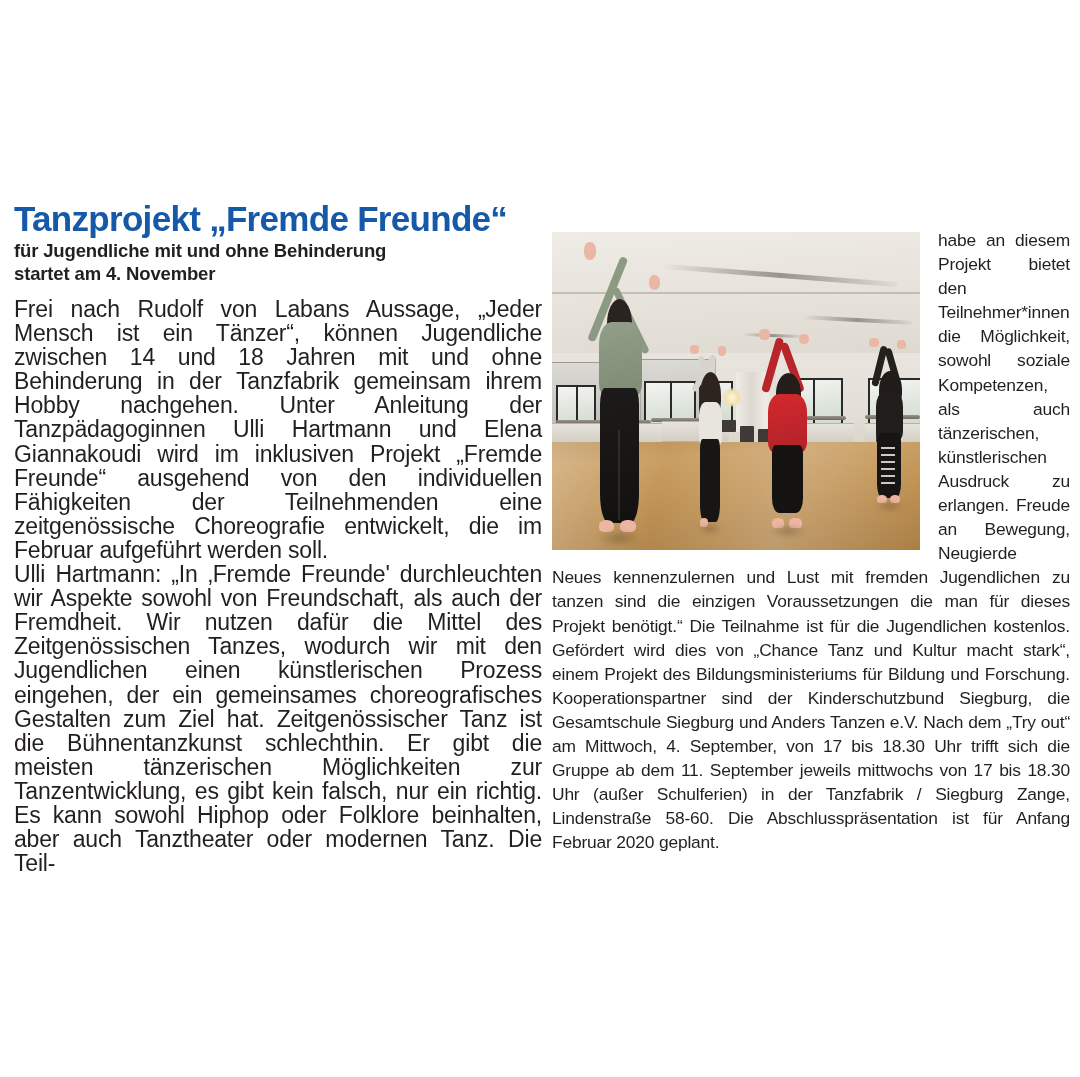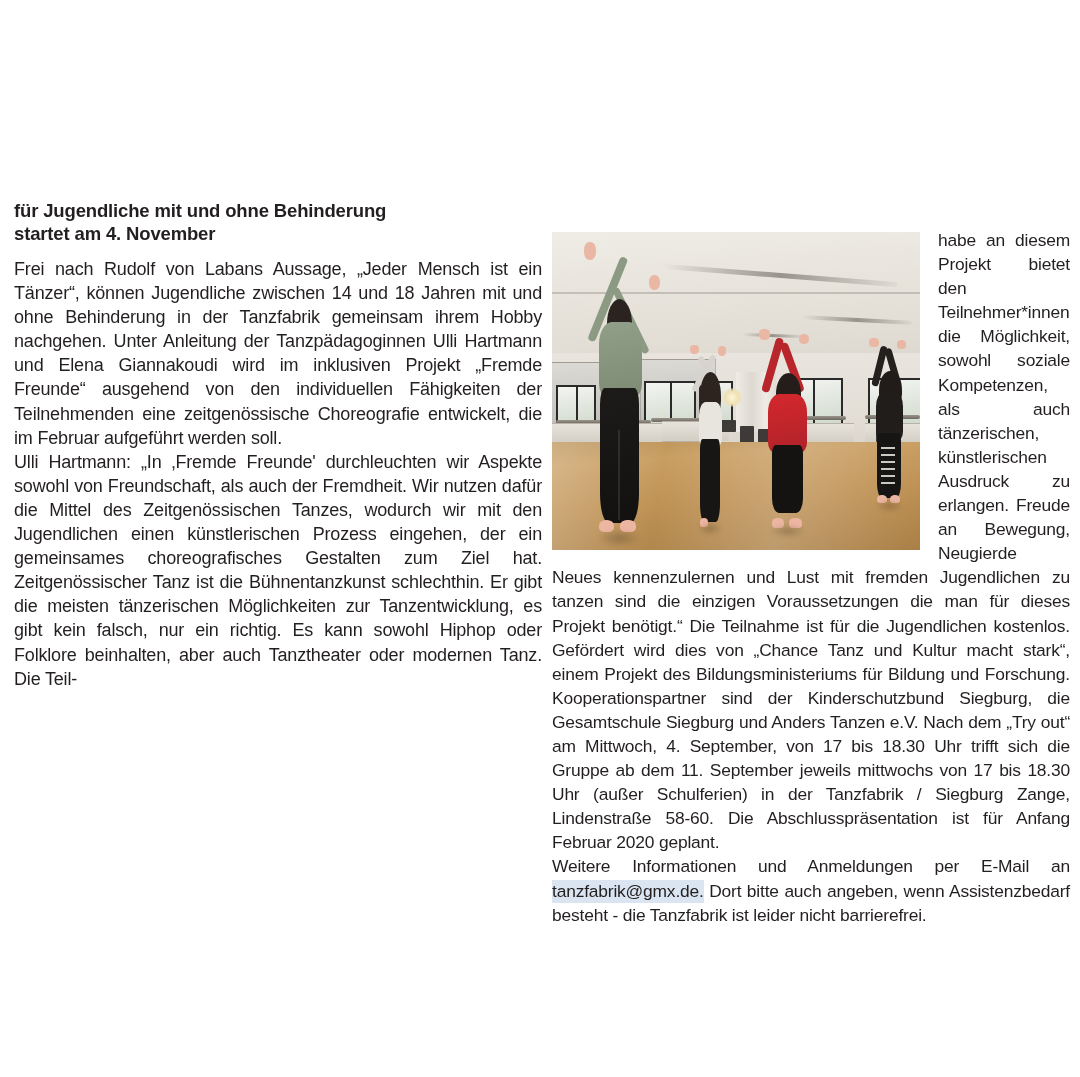--- a/index.html
+++ b/index.html
@@ -54,21 +54,21 @@
     font-size: 18.5px;
     line-height: 21.5px;
     font-weight: bold;
     letter-spacing: -0.15px;
     margin: 0;
     color: #231f20;
   }
   .subhead + .subhead { margin-top: 1px; }
 
   .body-copy {
-    font-size: 18px;
+    font-size: 23px;
     line-height: 24.1px;
     text-align: justify;
     text-justify: inter-word;
     letter-spacing: -0.18px;
     margin: 0;
     color: #231f20;
     hyphens: manual;
   }
   .body-copy + .body-copy { }
 
@@ -196,20 +196,21 @@
   }
 </style>
 </head>
 <body>
 
 <div class="page">
 
   <div class="col-left">
 
 
+    <h1 class="headline" id="headline" style="color: rgb(22, 89, 168);">Tanzprojekt „Fremde Freunde“</h1>
 
     <h2 class="subhead">für Jugendliche mit und ohne Behinderung</h2>
 
     <h2 class="subhead">startet am 4. November</h2>
 
     <p class="body-copy">Frei nach Rudolf von Labans Aussage, „Jeder Mensch ist ein Tänzer“, können Jugendliche zwischen 14 und 18 Jahren mit und ohne Behinderung in der Tanzfabrik gemeinsam ihrem Hobby nachgehen. Unter Anleitung der Tanzpädagoginnen Ulli Hartmann und Elena Giannakoudi wird im inklusiven Projekt „Fremde Freunde“ ausgehend von den individuellen Fähigkeiten der Teilnehmenden eine zeitgenössische Choreografie entwickelt, die im Februar aufgeführt werden soll.</p>
 
     <p class="body-copy">Ulli Hartmann: „In ‚Fremde Freunde' durchleuchten wir Aspekte sowohl von Freundschaft, als auch der Fremdheit. Wir nutzen dafür die Mittel des Zeitgenössischen Tanzes, wodurch wir mit den Jugendlichen einen künstlerischen Prozess eingehen, der ein gemeinsames choreografisches Gestalten zum Ziel hat. Zeitgenössischer Tanz ist die Bühnentanzkunst schlechthin. Er gibt die meisten tänzerischen Möglichkeiten zur Tanzentwicklung, es gibt kein falsch, nur ein richtig. Es kann sowohl Hiphop oder Folklore beinhalten, aber auch Tanztheater oder modernen Tanz. Die Teil-</p>
   </div>
 
@@ -308,18 +309,15 @@
           <div class="d-foot" style="left:24%; top:90%; width:20%; height:5%;"></div>
           <div class="d-foot" style="left:48%; top:90%; width:20%; height:5%;"></div>
           <div class="d-refl" style="left:20%; top:93%; width:56%; height:7%;"></div>
         </div>
 
       </div>
     </figure>
 
     <p class="flow-text">habe an diesem Projekt bietet den Teilnehmer*innen die Möglichkeit, sowohl soziale Kompetenzen, als auch tänzerischen, künstlerischen Ausdruck zu erlangen. Freude an Bewegung, Neugierde Neues kennenzulernen und Lust mit fremden Jugendlichen zu tanzen sind die einzigen Voraussetzungen die man für dieses Projekt benötigt.“ Die Teilnahme ist für die Jugendlichen kostenlos. Gefördert wird dies von „Chance Tanz und Kultur macht stark“, einem Projekt des Bildungsministeriums für Bildung und Forschung. Kooperationspartner sind der Kinderschutzbund Siegburg, die Gesamtschule Siegburg und Anders Tanzen e.V. Nach dem „Try out“ am Mittwoch, 4. September, von 17 bis 18.30 Uhr trifft sich die Gruppe ab dem 11. September jeweils mittwochs von 17 bis 18.30 Uhr (außer Schulferien) in der Tanzfabrik / Siegburg Zange, Lindenstraße 58-60. Die Abschlusspräsentation ist für Anfang Februar 2020 geplant.</p>
 
-    <p class="flow-text">
-      <span>Weitere Informationen und Anmeldungen per E-Mail an </span><a class="email-link" href="#">tanzfabrik@gmx.de.</a><span> Dort bitte auch angeben, wenn Assistenzbedarf besteht - die Tanzfabrik ist leider nicht barrierefrei.</span>
-    </p>
 
   </div>
 </div>
 
 </body></html>

